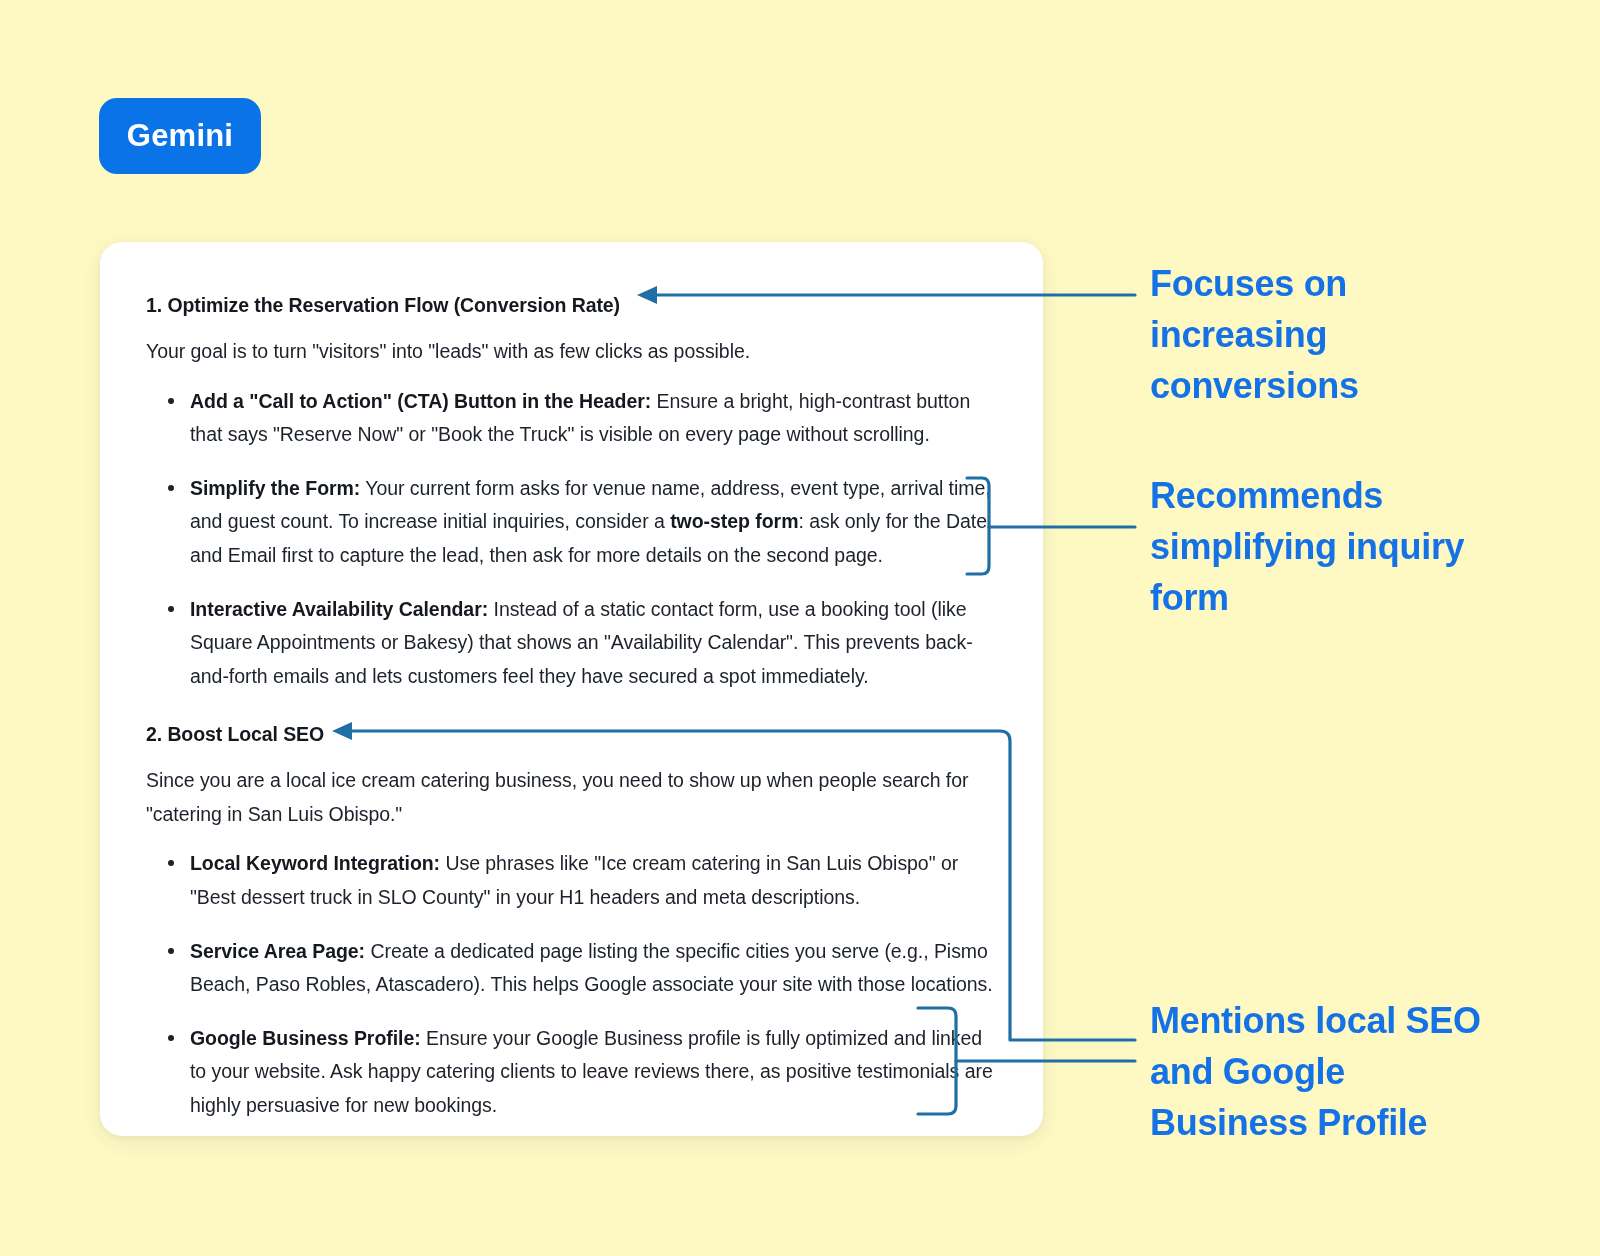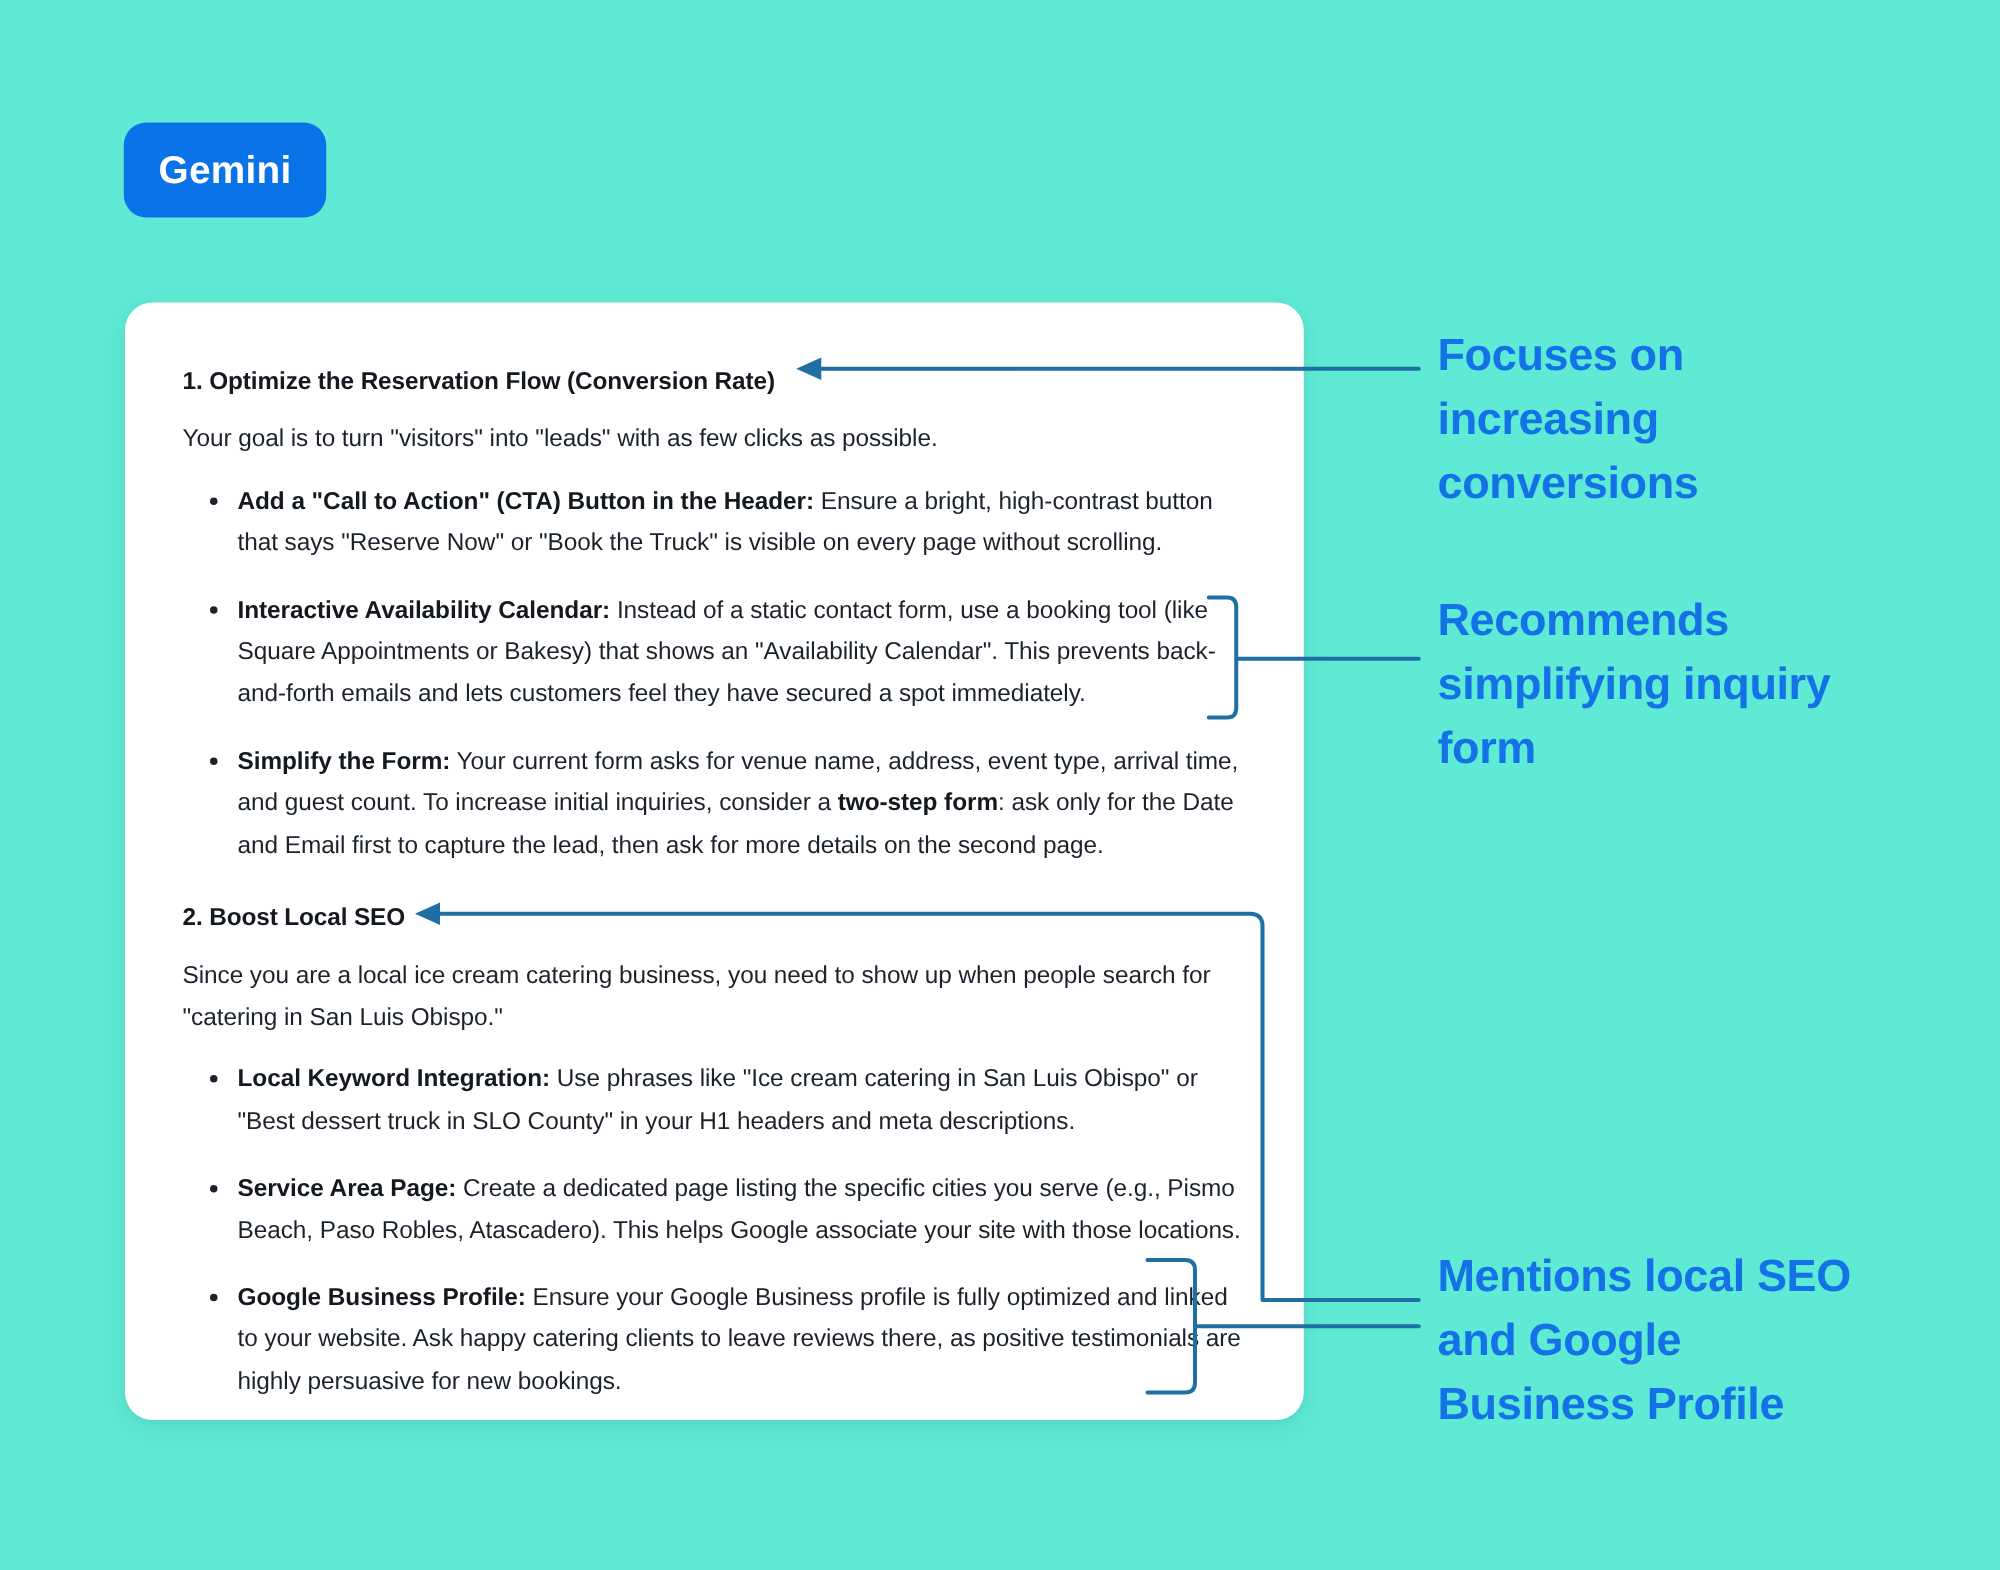--- a/index.html
+++ b/index.html
@@ -11,21 +11,21 @@
     background: #f2f5fa;
     font-family: "Liberation Sans", sans-serif;
     -webkit-font-smoothing: antialiased;
   }
 
   #stage {
     position: relative;
     width: 1600px;
     height: 1256px;
     overflow: hidden;
-    background: #5eead4;
+    background: #fef9c3;
   }
 
   
   .badge {
     position: absolute;
     left: 99px;
     top: 98px;
     width: 162px;
     height: 76px;
     background: #0b73e8;
@@ -145,24 +145,24 @@
     <div class="card-inner">
 
       <div class="sec-head first">1. Optimize the Reservation Flow (Conversion Rate)</div>
       <div class="sec-intro">Your goal is to turn "visitors" into "leads" with as few clicks as possible.</div>
 
       <ul class="bullets">
         <li>
           <span class="dot"></span><span class="b-lead">Add a "Call to Action" (CTA) Button in the Header:</span><span> Ensure a bright, high-contrast button that says "Reserve Now" or "Book the Truck" is visible on every page without scrolling.</span>
         </li>
         <li>
+          <span class="dot"></span><span class="b-lead">Simplify the Form:</span><span> Your current form asks for venue name, address, event type, arrival time, and guest count. To increase initial inquiries, consider a </span><span class="b-strong">two-step form</span><span>: ask only for the Date and Email first to capture the lead, then ask for more details on the second page.</span>
+        </li>
+        <li>
           <span class="dot"></span><span class="b-lead">Interactive Availability Calendar:</span><span> Instead of a static contact form, use a booking tool (like Square Appointments or Bakesy) that shows an "Availability Calendar". This prevents back-and-forth emails and lets customers feel they have secured a spot immediately.</span>
-        </li>
-        <li>
-          <span class="dot"></span><span class="b-lead">Simplify the Form:</span><span> Your current form asks for venue name, address, event type, arrival time, and guest count. To increase initial inquiries, consider a </span><span class="b-strong">two-step form</span><span>: ask only for the Date and Email first to capture the lead, then ask for more details on the second page.</span>
         </li>
       </ul>
 
       <div class="section-gap"></div>
 
       <div class="sec-head">2. Boost Local SEO</div>
       <div class="sec-intro">Since you are a local ice cream catering business, you need to show up when people search for "catering in San Luis Obispo."</div>
 
       <ul class="bullets">
         <li>

